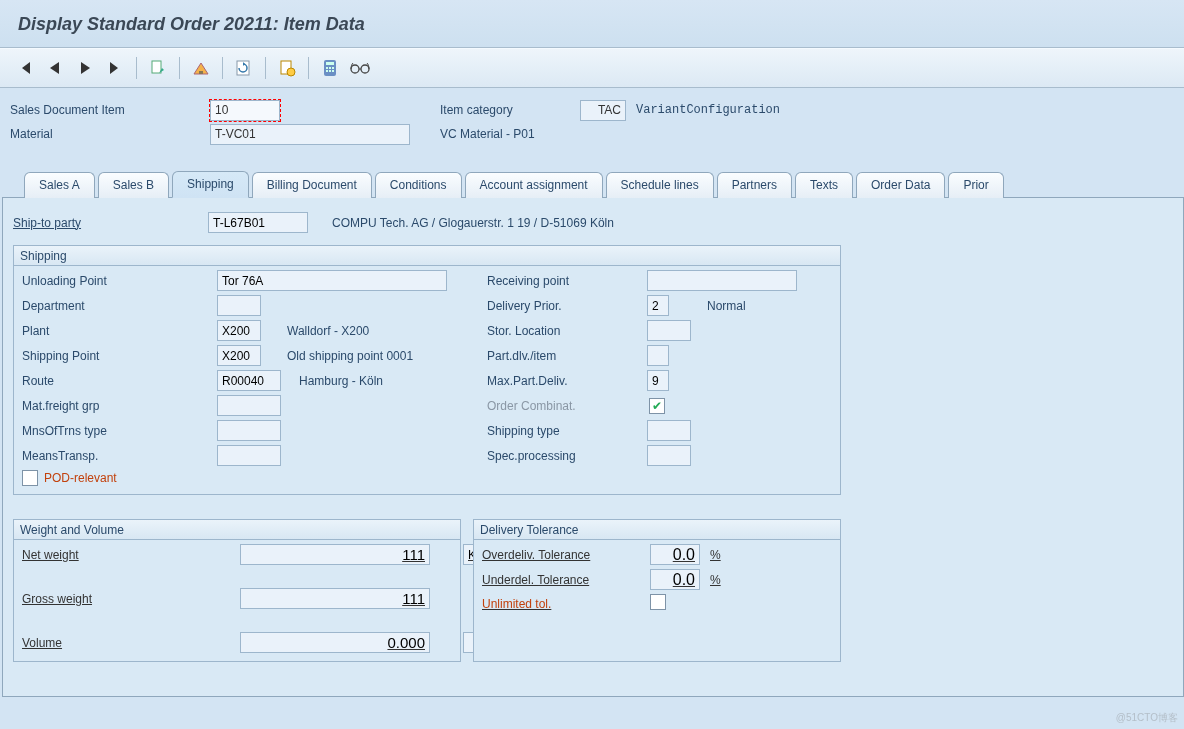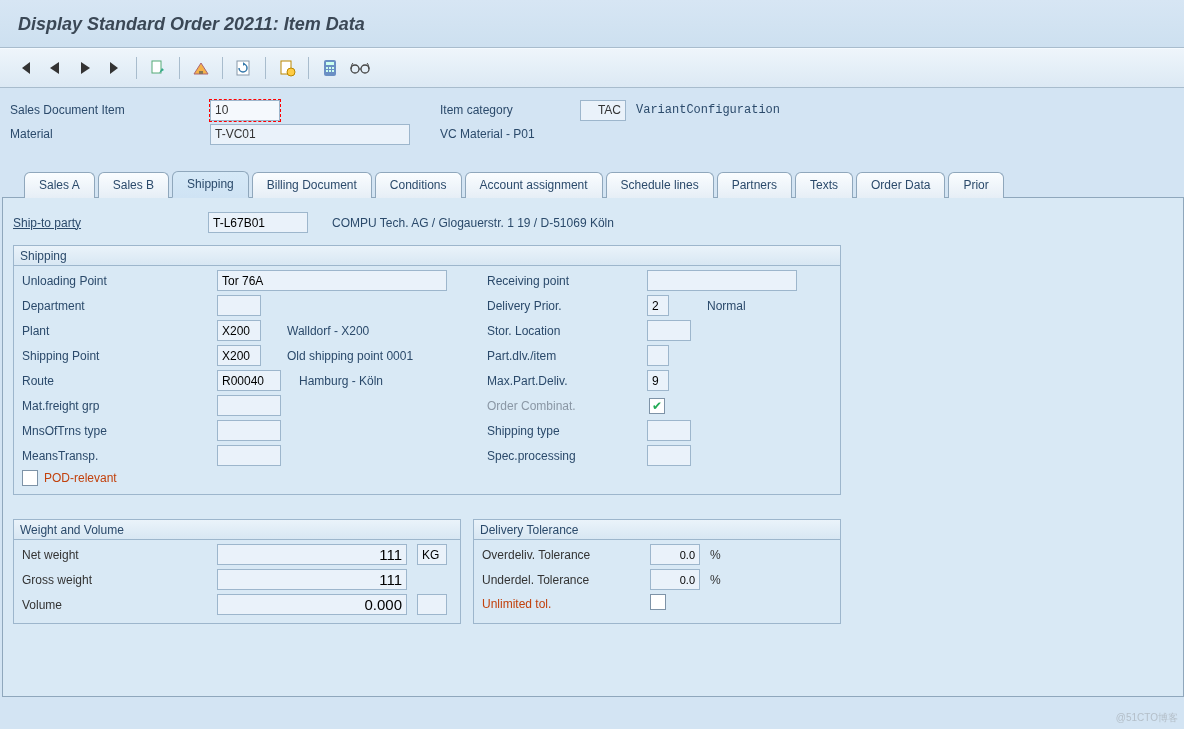--- a/index.html
+++ b/index.html
@@ -40,30 +40,30 @@
   .grid input.f.w80  { width:64px; }
   .grid input.f.w240 { width:230px; }
   .grid input.f.w30  { width:22px; }
   .grid input.f.w50  { width:44px; }
   .grid .check { width:16px; height:16px; border:1px solid #7e93a7; background:#fff; display:inline-flex; align-items:center; justify-content:center; margin-left:2px;}
   .grid .check.checked::after { content:"✔"; font-size:12px; color:#2a5; }
   .check { width:16px; height:16px; border:1px solid #7e93a7; background:#fff; display:inline-flex; align-items:center; justify-content:center; }
   .disabled-lbl { color:#c2410c; }
 
   .two-col { display:flex; gap:12px; margin-top:12px; }
-  .two-col .groupbox { flex:0 0 auto; }
+  .two-col .groupbox { flex:0 0 auto;text-decoration:underline; }
   .gb1 { width:448px; }
   .gb2 { width:368px; }
 
-  .wv-grid { display:grid; grid-template-columns: 195px 200px 40px; row-gap:4px; align-items:center; }
+  .wv-grid { display:grid; grid-template-columns: 195px 200px 40px; row-gap:4px; align-items:center;gap:23px; }
   .wv-grid input.num { background:#eaf2fa; border:1px solid #9db6cc; height:21px; padding:2px 4px; font-size:15px; text-align:right; width:190px; }
   .wv-grid input.unit { background:#eaf2fa; border:1px solid #9db6cc; height:21px; padding:2px 4px; font-size:12px; width:30px; }
 
   .dt-grid { display:grid; grid-template-columns: 168px 60px 20px; row-gap:4px; align-items:center; }
-  .dt-grid input.num { background:#eaf2fa; border:1px solid #9db6cc; height:21px; padding:2px 4px; font-size:11px; text-align:right; width:50px; }
+  .dt-grid input.num { background:#eaf2fa; border:1px solid #9db6cc; height:21px; padding:2px 4px; font-size:16px; text-align:right; width:50px; }
 
   .ship-to-row { display:flex; align-items:center; }
   .ship-to-row .lbl { color:#2b4a6b; width:195px; text-decoration:underline; }
   .ship-to-row input { background:#eaf2fa; border:1px solid #9db6cc; height:21px; padding:2px 4px; font-size:12px; width:100px; }
   .ship-to-row .addr { margin-left:24px; color:#2b4a6b; }
 
   .watermark { position:fixed; right:6px; bottom:4px; font-size:10px; color:rgba(120,120,120,.35); }
 </style>
 </head>
 <body>

